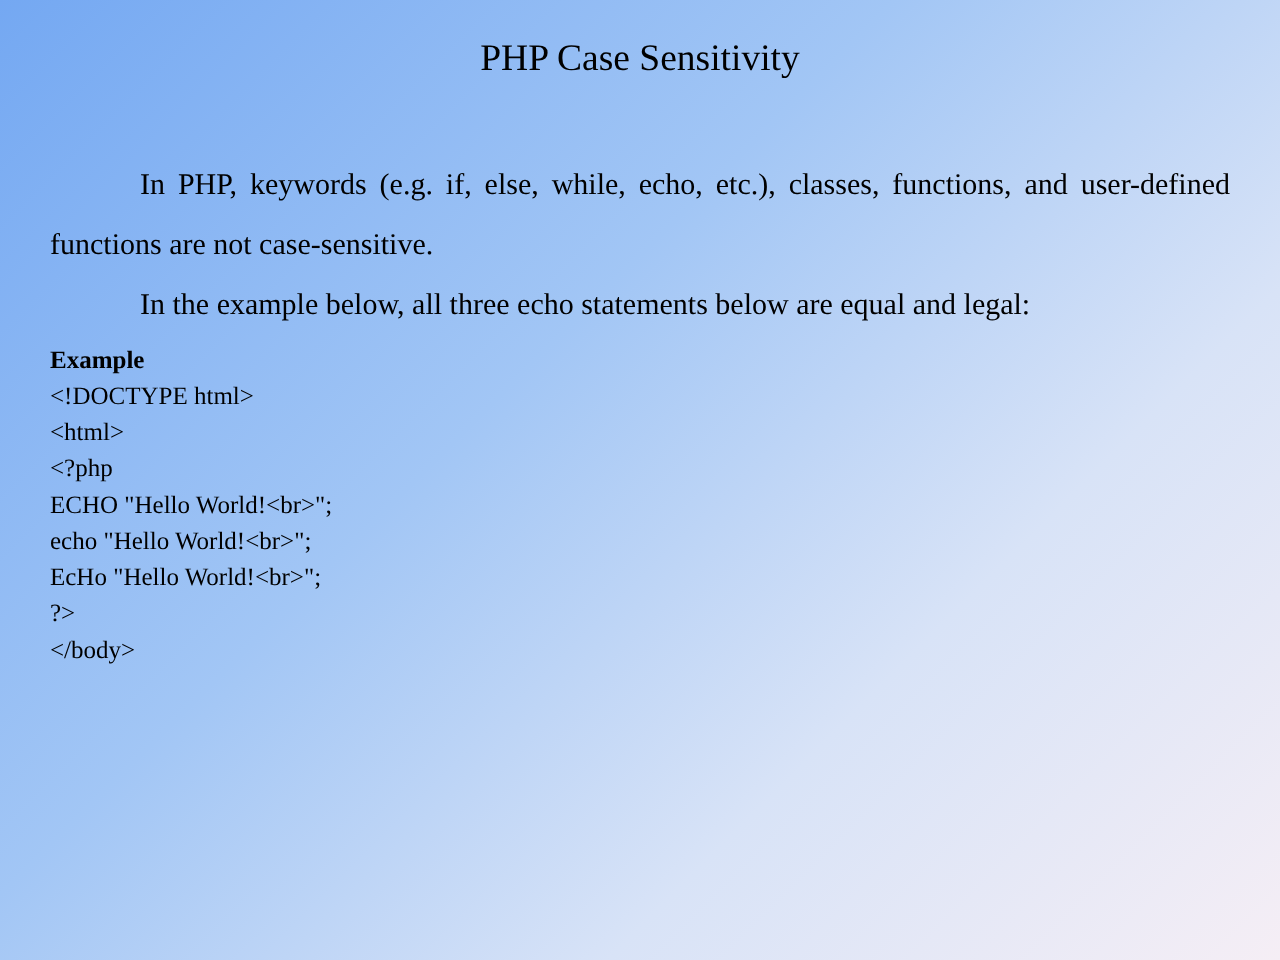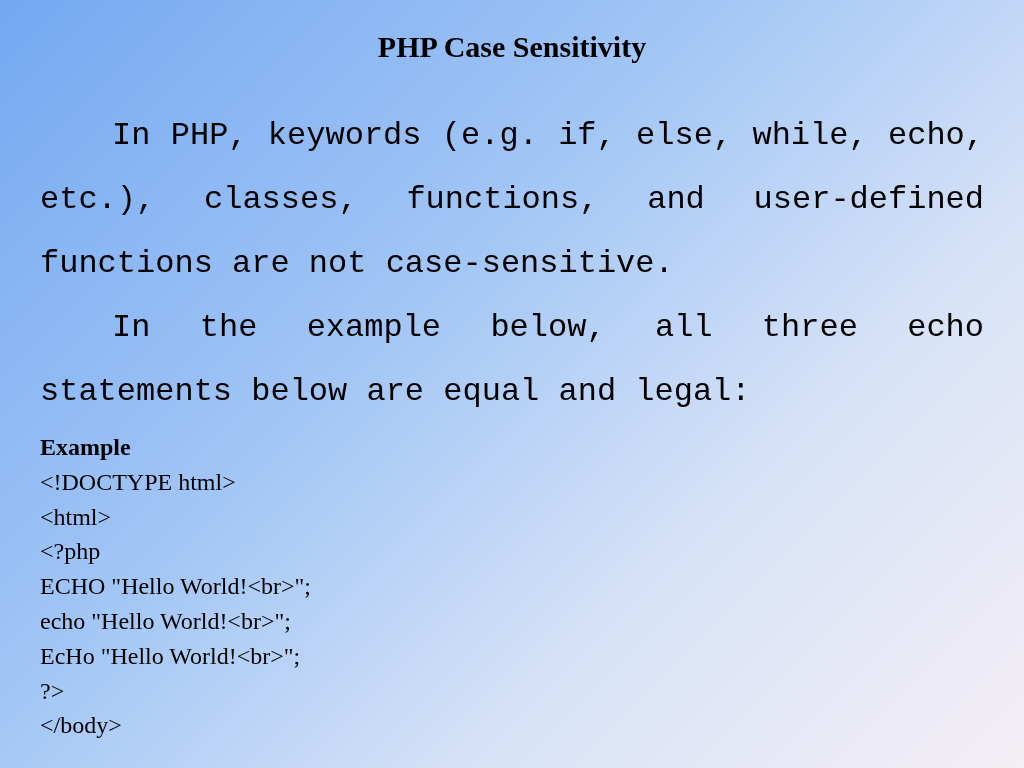--- a/index.html
+++ b/index.html
@@ -14,36 +14,35 @@
     width: 1024px;
     height: 768px;
     background: linear-gradient(135deg, #74a8f2 0%, #a2c6f5 40%, #d8e3f7 70%, #f5eef5 100%);
     box-sizing: border-box;
     padding: 30px 40px 20px 40px;
     color: #000;
   }
   .title {
     text-align: center;
     font-size: 30px;
-    font-weight: bold;
-    margin-bottom: 40px;
+    font-weight: normal;
+    margin-bottom: 60px;
   }
   .body-text {
-    font-size: 32px;
+    font-size: 24px;
     line-height: 2.0;
     text-align: justify;
-    font-family: Liberation Mono, monospace;
   }
   .body-text p {
     margin: 0;
     text-indent: 72px;
   }
   .example-block {
     margin-top: 6px;
-    font-size: 24px;
+    font-size: 20px;
     line-height: 1.45;
   }
   .example-label {
     font-weight: bold;
   }
   .code-line {
     white-space: pre;
     font-family: Liberation Serif, serif;
   }
 </style>

